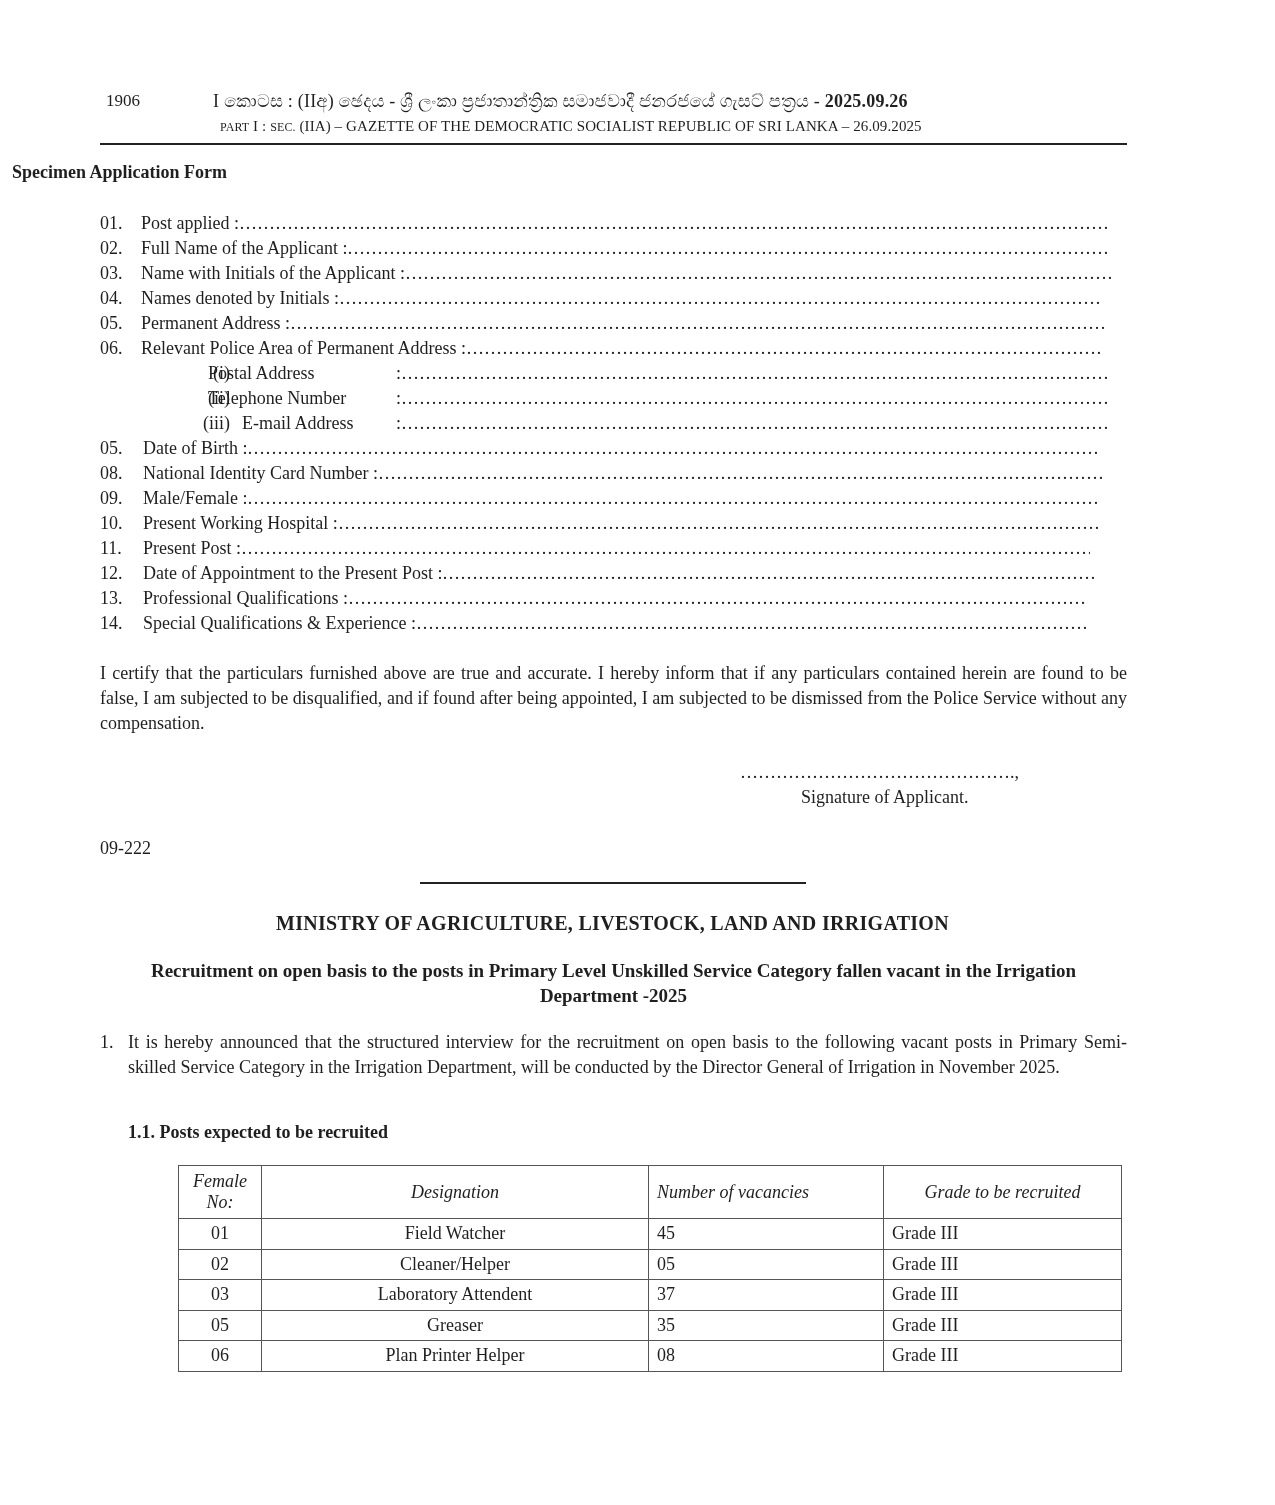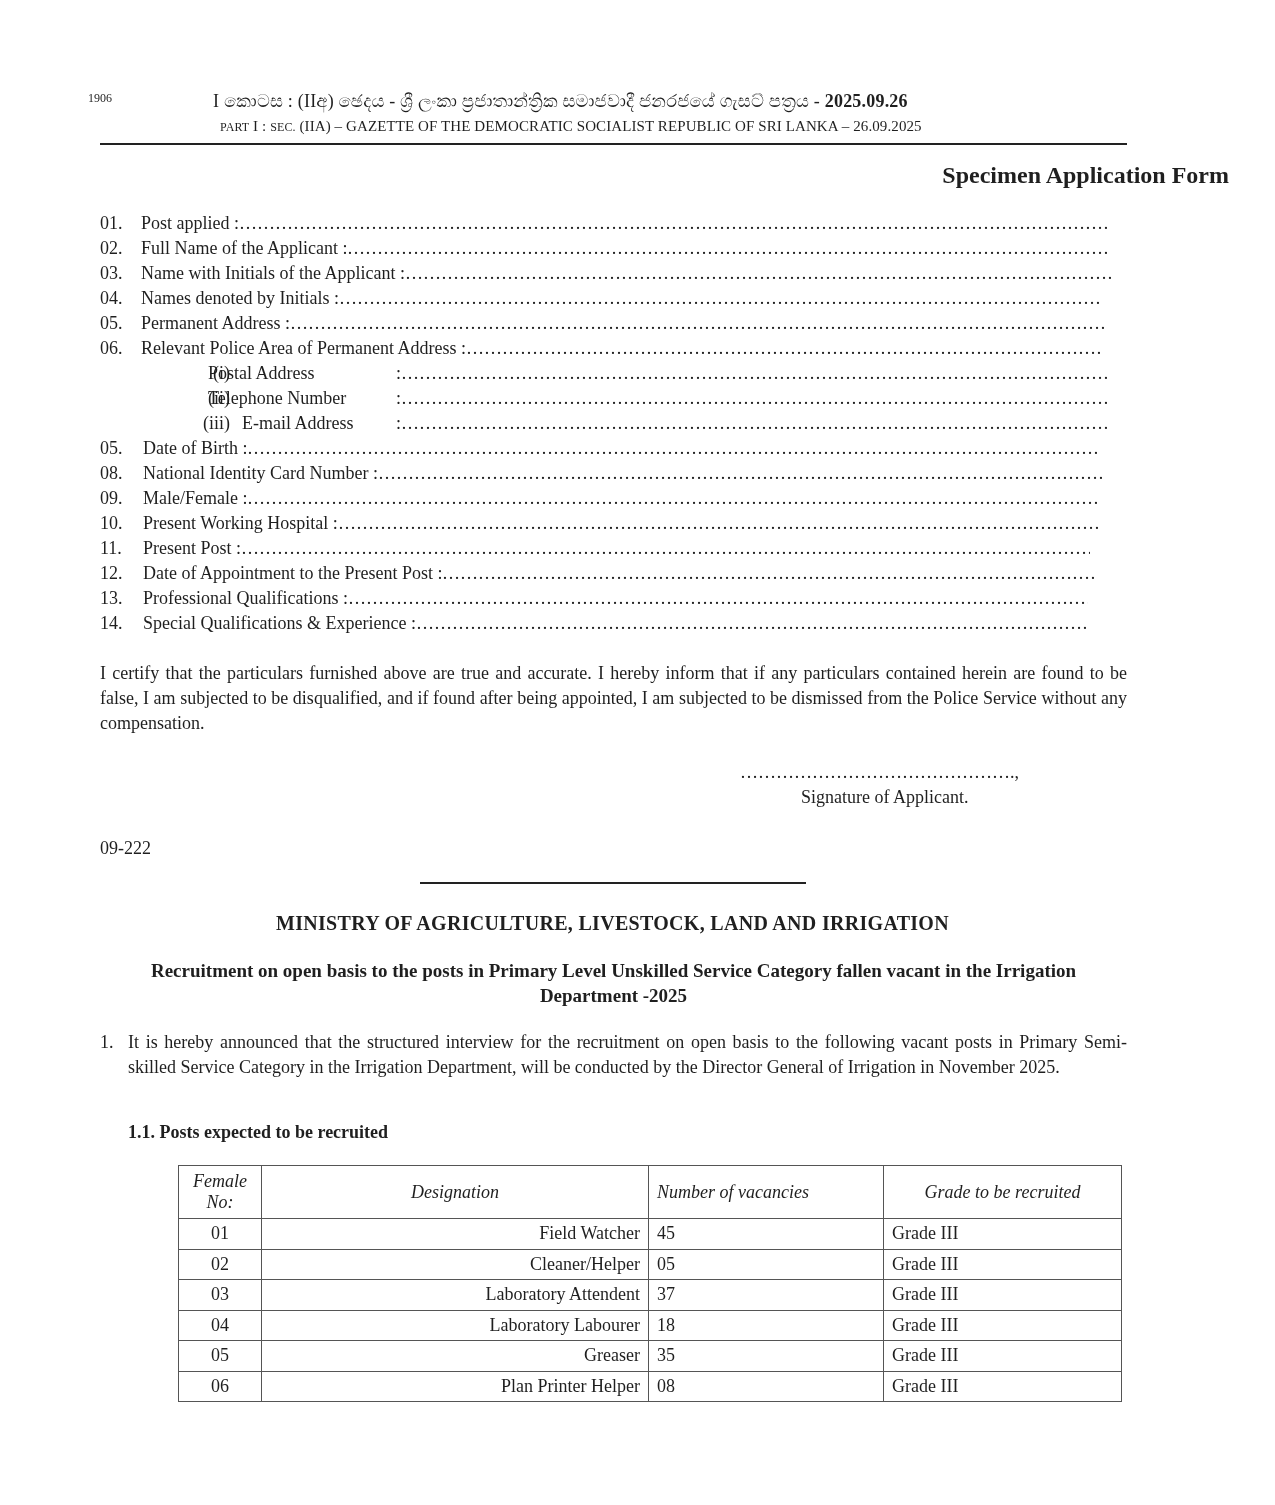--- a/index.html
+++ b/index.html
@@ -1,46 +1,46 @@
 <!DOCTYPE html>
 <html><head>
 <meta charset="utf-8">
 <style>
   html, body { margin:0; padding:0; background:#ffffff; }
   body { width:1275px; height:1505px; position:relative; overflow:hidden;
          font-family:"Liberation Serif", "DejaVu Serif", serif; color:#1f1f1f; }
   .abs { position:absolute; white-space:nowrap; }
-  .page-no { left:88px; top:91px; font-size:12px; }
+  .page-no { left:106px; top:91px; font-size:17px; }
   .hdr1 { left:213px; top:91px; font-size:18px; letter-spacing:0.2px; }
   .hdr1 b { font-weight:bold; }
   .hdr2 { left:220px; top:118px; font-size:15px; letter-spacing:0.1px; }
   .hdr2 .sc { font-size:12px; text-transform:uppercase; }
   .hdr-rule { left:100px; top:143px; width:1027px; height:2px; background:#222; }
-  .form-title { left:4px; width:1225px; top:162px; text-align:right; font-size:24px; font-weight:bold; }
+  .form-title { left:12px; width:1225px; top:162px; text-align:left; font-size:18px; font-weight:bold; }
   .row { position:absolute; left:100px; height:25px; font-size:18px; line-height:25px; }
   .row .num { position:absolute; left:0; }
   .row .lbl { position:absolute; white-space:nowrap; }
   .dots { position:absolute; height:25px; overflow:hidden; white-space:nowrap; letter-spacing:0; }
   .sub .roman { position:absolute; text-align:right; width:130px; left:0; }
   .para { position:absolute; left:100px; width:1027px; font-size:18px; line-height:25px; text-align:justify; }
   .sig-dots { left:740px; top:762px; font-size:18px; }
   .sig-lbl { left:801px; top:787px; font-size:18px; }
   .ref { left:100px; top:838px; font-size:18px; }
   .mid-rule { left:420px; top:882px; width:386px; height:1.5px; background:#222; }
   .ministry { left:0; width:1225px; top:912px; text-align:center; font-size:20px; font-weight:bold; letter-spacing:0.3px; }
   .subject { left:100px; width:1027px; top:958px; text-align:center; font-size:19px; font-weight:bold; line-height:25px; white-space:normal; }
   .item1 { position:absolute; left:100px; top:1030px; width:1027px; font-size:18px; line-height:25px; }
   .item1 .n { position:absolute; left:0; top:0; }
   .item1 .t { position:absolute; left:28px; width:999px; text-align:justify; }
   .sub11 { left:128px; top:1122px; font-size:18px; font-weight:bold; }
   table.posts { position:absolute; left:178px; top:1165px; width:944px; border-collapse:collapse; font-size:18px; }
   table.posts th, table.posts td { border:1.5px solid #555; padding:0 8px; height:29.5px; }
   table.posts th { font-weight:normal; font-style:italic; height:52px; line-height:21px; }
   .c-serial { width:66px; text-align:center; }
-  .c-desig { width:370px; text-align:right; }
+  .c-desig { width:370px; text-align:center; }
   .c-vac { width:218px; text-align:left; }
   .c-grade { text-align:left; }
   th.c-desig, th.c-grade { text-align:center; }
 </style>
 </head>
 <body>
 
 <div class="abs page-no">1906</div>
 <div class="abs hdr1"><span>I කොටස : (IIඅ) ඡෙදය - ශ්‍රී ලංකා ප්‍රජාතාන්ත්‍රික සමාජවාදී ජනරජයේ ගැසට් පත්‍රය - </span><b>2025.09.26</b></div>
 <div class="abs hdr2"><span class="sc">Part</span><span> I : </span><span class="sc">Sec.</span><span> (IIA) – GAZETTE OF THE DEMOCRATIC SOCIALIST REPUBLIC OF SRI LANKA – 26.09.2025</span></div>
@@ -175,26 +175,20 @@
         <td class="c-vac">05</td>
         <td class="c-grade">Grade III</td>
       </tr>
       <tr>
         <td class="c-serial">03</td>
         <td class="c-desig">Laboratory Attendent</td>
         <td class="c-vac">37</td>
         <td class="c-grade">Grade III</td>
       </tr>
       <tr>
-        <td class="c-serial">04</td>
-        <td class="c-desig">Laboratory Labourer</td>
-        <td class="c-vac">18</td>
-        <td class="c-grade">Grade III</td>
-      </tr>
-      <tr>
         <td class="c-serial">05</td>
         <td class="c-desig">Greaser</td>
         <td class="c-vac">35</td>
         <td class="c-grade">Grade III</td>
       </tr>
       <tr>
         <td class="c-serial">06</td>
         <td class="c-desig">Plan Printer Helper</td>
         <td class="c-vac">08</td>
         <td class="c-grade">Grade III</td>

